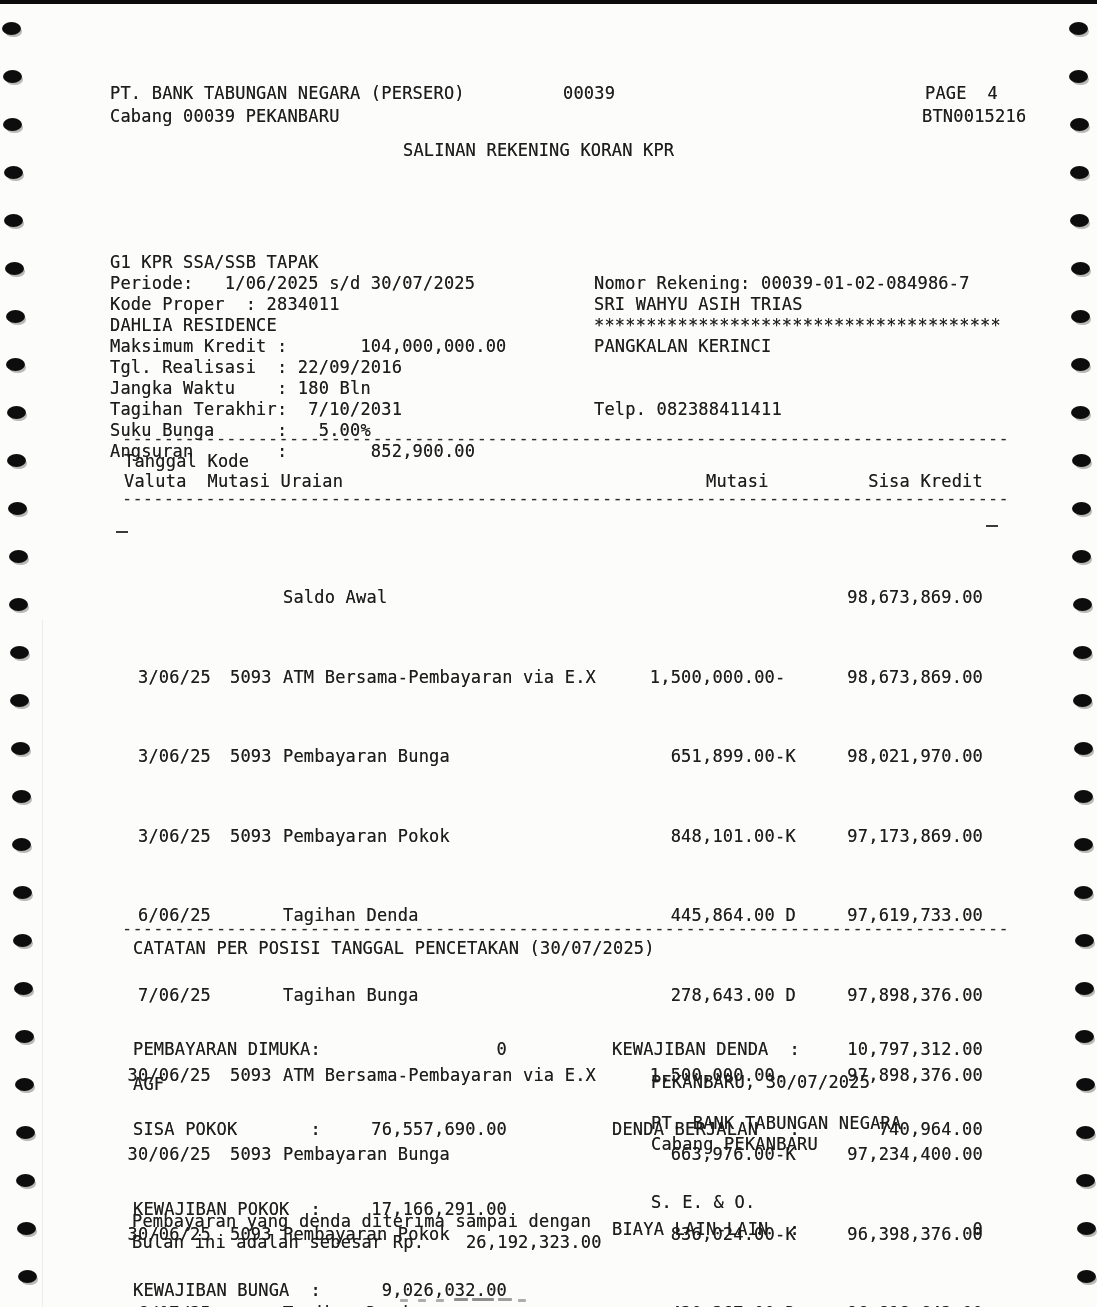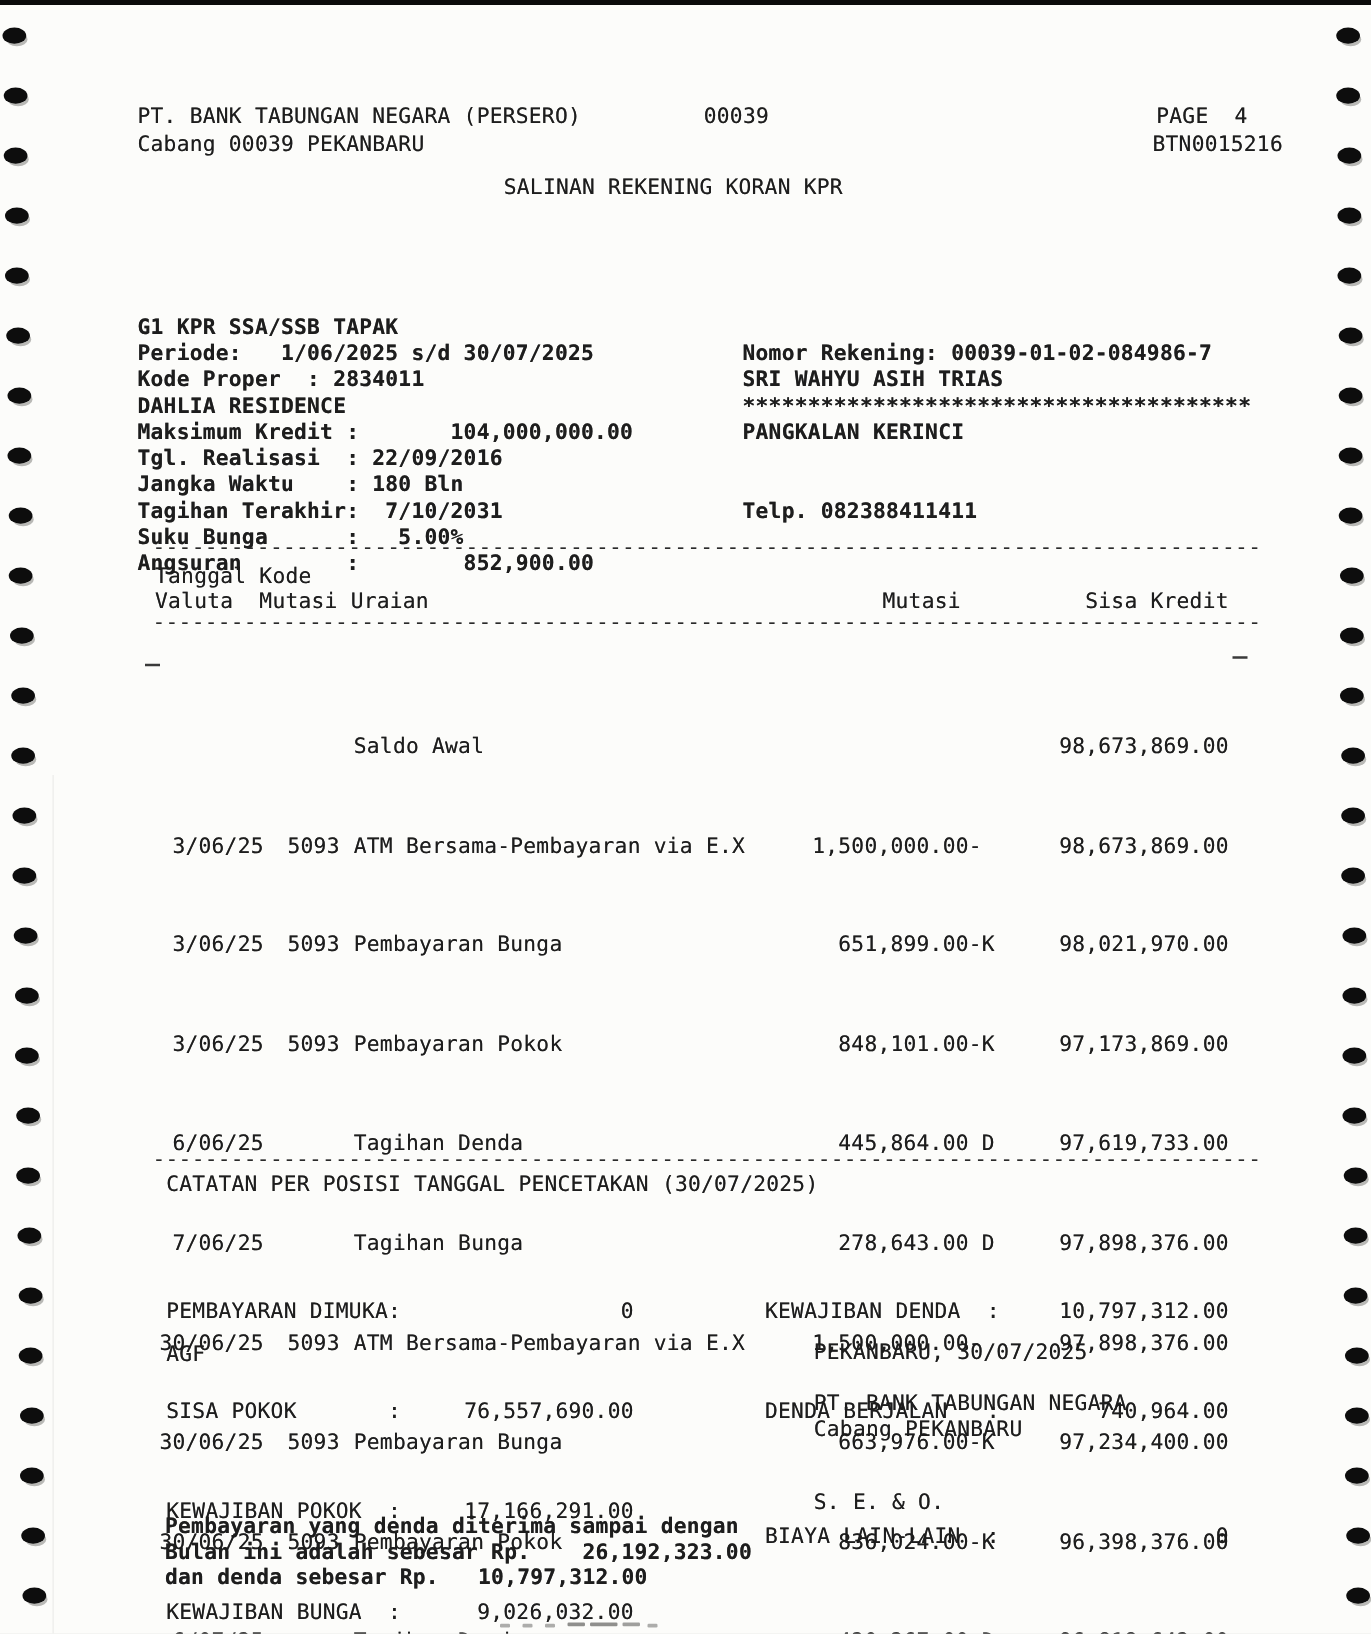--- a/index.html
+++ b/index.html
@@ -10,21 +10,21 @@
     font-size:17px;color:#1d1d1d;padding-left:48px;
   }
   .topbar{position:absolute;top:0;left:0;width:1097px;height:4px;background:#0b0b0b;}
   .hole{
     position:absolute;width:19px;height:13px;border-radius:50%;
     background:#0d0d0d;box-shadow:2px 3px 0 -1px #b9b9b6;
   }
   .doc div,.doc span{white-space:pre;}
   .line{position:absolute;letter-spacing:0.2px;text-shadow:0 0 0.5px rgba(25,25,25,0.65);}
   .blk{position:absolute;text-shadow:0 0 0.5px rgba(25,25,25,0.65);letter-spacing:0.2px;}
-  .blk>div{height:21px;line-height:21px;font-weight:bold;}
+  .blk>div{height:21px;line-height:21px;}
   .sep{position:absolute;height:19px;line-height:19px;letter-spacing:0.2px;color:#2a2a2a;}
   
   .trows{position:absolute;left:122px;top:508px;width:900px;}
   .trow{position:relative;height:19.6px;line-height:19.6px;}
   .trow span{position:absolute;top:0;}
   .c-date{left:0;width:89px;text-align:right;}
   .c-kode{left:108px;width:50px;}
   .c-uraian{left:161px;text-align:right;}
   .c-mutasi{left:453px;width:200px;text-align:right;}
   .c-suffix{left:653px;width:30px;}
@@ -236,21 +236,21 @@
       </div>
     </div>
 
   <div class="line" style="left:133px;top:1074px">AGF</div>
   <div class="line" style="left:651px;top:1072px">PEKANBARU, 30/07/2025</div>
   <div class="line" style="left:651px;top:1113px">PT. BANK TABUNGAN NEGARA</div>
   <div class="line" style="left:651px;top:1134px">Cabang PEKANBARU</div>
 
   <div class="blk fnote" style="left:132px;top:1151px">
     
-  <div>Pembayaran yang denda diterima sampai dengan</div><div>Bulan ini adalah sebesar Rp.    26,192,323.00</div><div>dan denda sebesar Rp.   10,797,312.00</div></div>
+  <div>Pembayaran yang denda diterima sampai dengan</div><div>Bulan ini adalah sebesar Rp.    26,192,323.00</div></div>
 
   <div class="line" style="left:651px;top:1192px">S. E. &amp; O.</div>
 
   <div>
     <i class="bmark" style="left:400px;top:1299px;width:8px"></i>
     <i class="bmark" style="left:418px;top:1299px;width:8px"></i>
     <i class="bmark" style="left:436px;top:1299px;width:8px"></i>
     <i class="bmark" style="left:454px;top:1298px;width:14px;background:#8f8f8d"></i>
     <i class="bmark" style="left:472px;top:1298px;width:22px;background:#8f8f8d"></i>
     <i class="bmark" style="left:498px;top:1298px;width:14px;background:#9f9f9d"></i>

